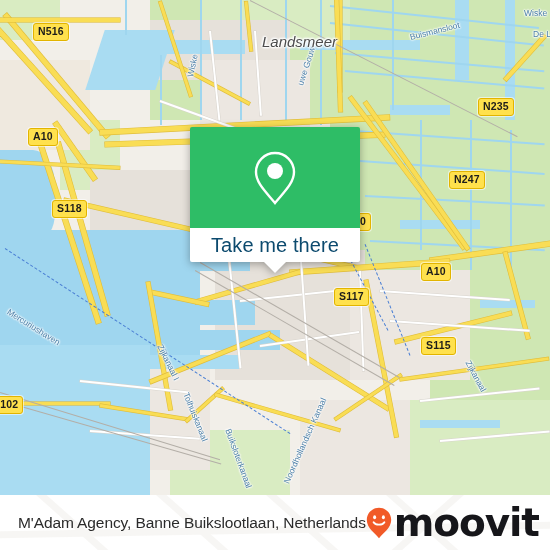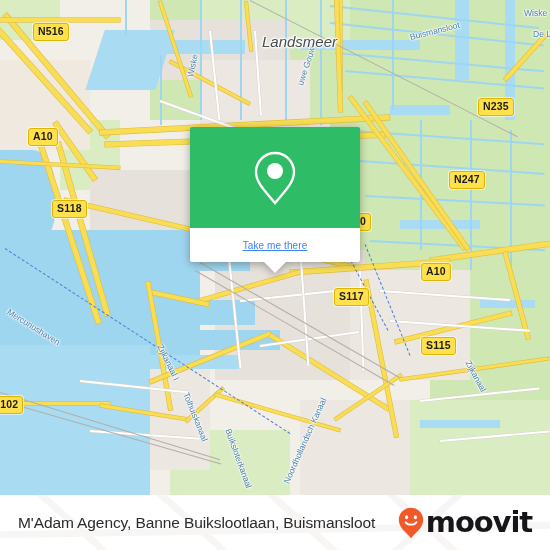--- a/index.html
+++ b/index.html
@@ -64,21 +64,21 @@
     filter:drop-shadow(0 2px 4px rgba(0,0,0,.32));
   }
   #card-head{
     height:101px;border-radius:2px 2px 0 0;
     display:flex;align-items:center;justify-content:center;
   }
   #card-body{
     background:#ffffff;height:34px;border-radius:0 0 2px 2px;
     display:flex;align-items:center;justify-content:center;
   }
-  #card-label{font-size:10px;color:#3b82f6;letter-spacing:.1px;text-decoration:underline;}
+  #card-label{font-size:20px;color:#0c4a6e;letter-spacing:.1px;}
   #card-tail{
     position:absolute;left:50%;top:135px;margin-left:-11px;
     width:0;height:0;border-left:11px solid transparent;
     border-right:11px solid transparent;border-top:11px solid #ffffff;
   }
 
   
   #attrib{
     position:absolute;left:0;top:470px;height:22px;
     background:rgba(255,255,255,.82);
@@ -96,21 +96,21 @@
   #footer-wm{
     position:absolute;left:0;top:0;width:550px;height:55px;
     opacity:.5;pointer-events:none;
   }
   #footer-title{
     position:relative;font-size:15.5px;color:#2b2b2b;white-space:nowrap;
     letter-spacing:-.1px;
   }
   #brand{position:relative;display:flex;align-items:center;gap:2px;}
   #brand-word{
-    font-size:29px;color:#16161a;font-weight:bold;letter-spacing:-1.1px;
+    font-size:39px;color:#16161a;font-weight:bold;letter-spacing:-1.1px;
     line-height:29px;font-family:"DejaVu Sans",sans-serif;
   }
 </style>
 </head>
 <body>
 
 <div id="root">
 
   <div id="map">
 
@@ -282,21 +282,21 @@
       <g stroke="#f0eeea" stroke-width="7" fill="none">
         <path d="M30 -10 L120 70"></path>
         <path d="M150 -10 L240 70"></path>
         <path d="M260 -10 L350 70"></path>
         <path d="M380 -10 L470 70"></path>
         <path d="M470 -10 L380 70"></path>
         <path d="M-10 40 L560 30"></path>
       </g>
     </svg>
 
-    <div id="footer-title">M'Adam Agency, Banne Buikslootlaan, Buismansloot</div>
+    <div id="footer-title">M'Adam Agency, Banne Buikslootlaan, Netherlands</div>
 
     <div id="brand">
       <svg width="26" height="32" viewBox="0 0 26 32">
         <path d="M13 0.8 C6.2 0.8 0.8 6.2 0.8 13 C0.8 21 9 26 13 31.2 C17 26 25.2 21 25.2 13 C25.2 6.2 19.8 0.8 13 0.8 Z" fill="#f15a28"></path>
         <ellipse cx="8.6" cy="10.2" rx="1.5" ry="2" fill="#ffffff"></ellipse>
         <ellipse cx="17.4" cy="10.2" rx="1.5" ry="2" fill="#ffffff"></ellipse>
         <path d="M7.6 15.2 C9.6 18.4 16.4 18.4 18.4 15.2" fill="none" stroke="#ffffff" stroke-width="1.9" stroke-linecap="round"></path>
       </svg>
       <span id="brand-word">moovit</span>
     </div>

